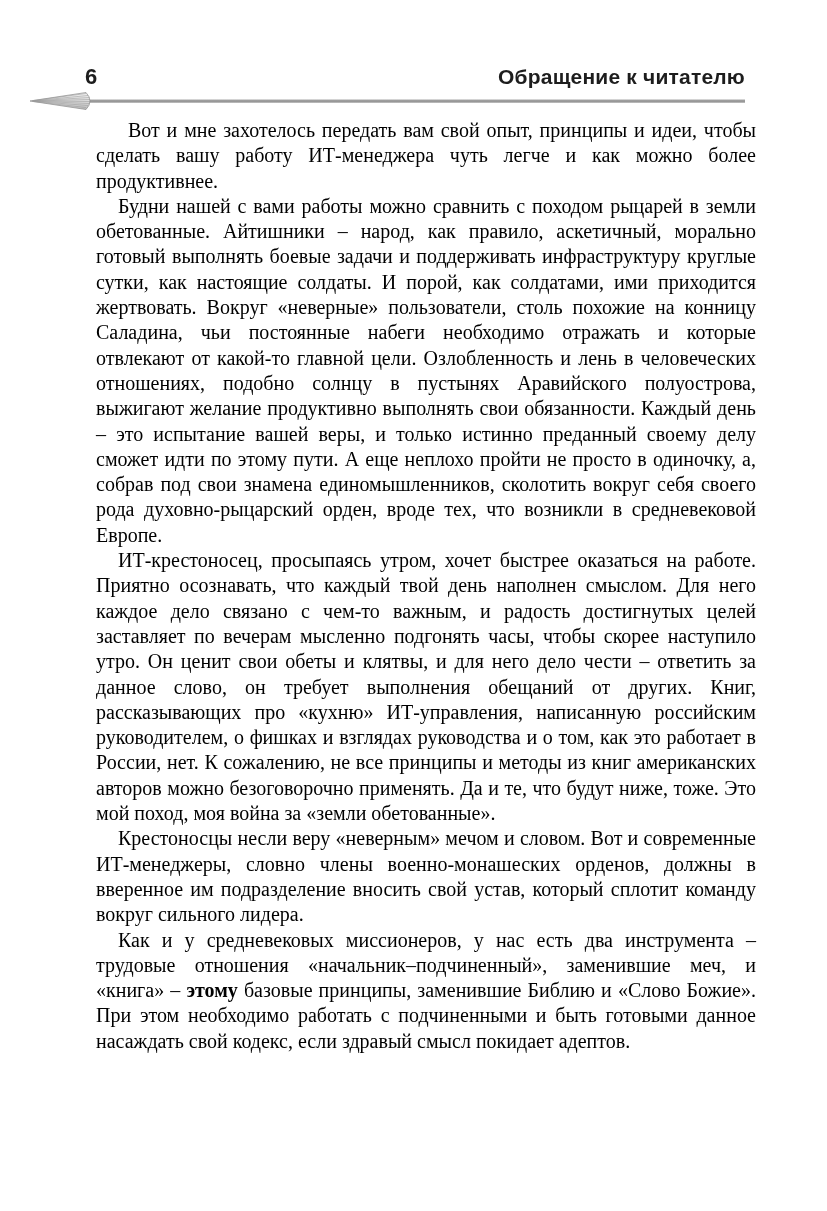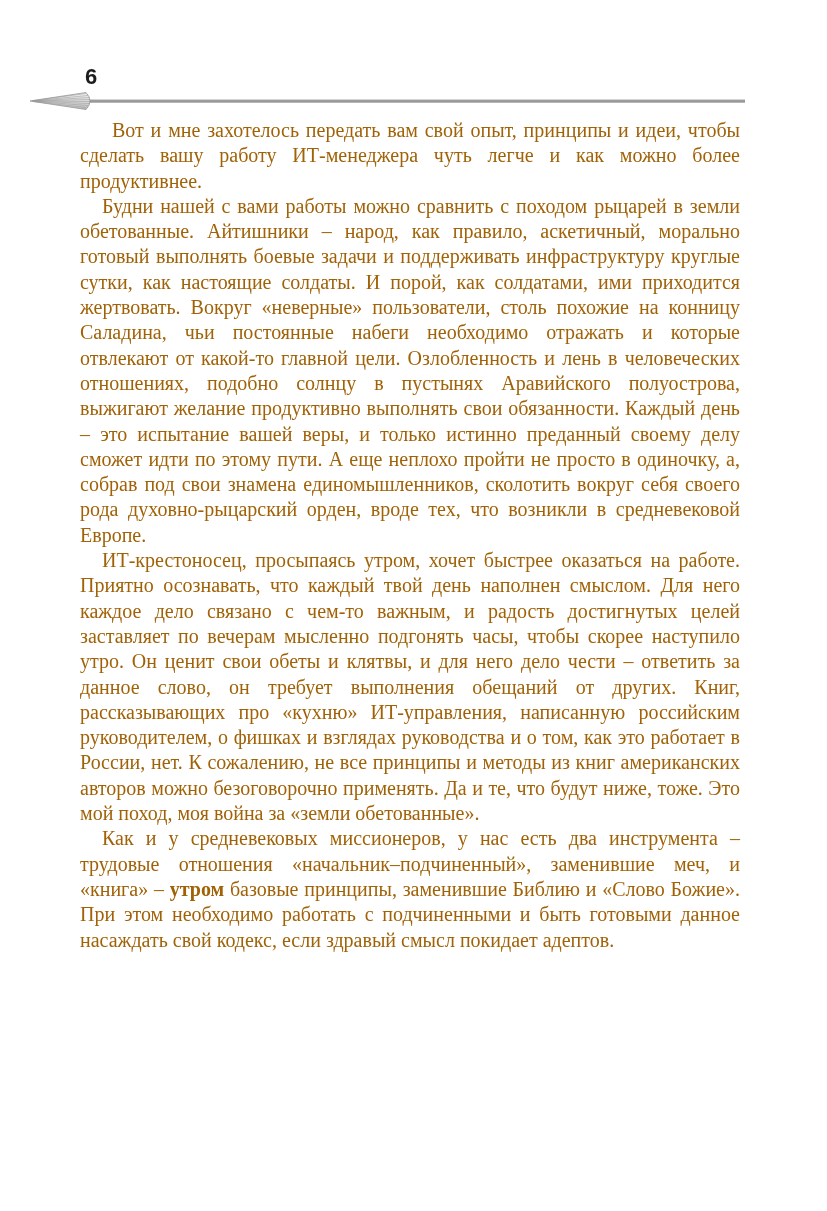--- a/index.html
+++ b/index.html
@@ -29,45 +29,46 @@
   .divider {
     position: absolute;
     left: 30px;
     top: 89px;
     width: 715px;
     height: 24px;
   }
   .body-text {
     position: absolute;
     top: 118px;
-    left: 80px;
+    left: 96px;
     width: 660px;
     font-size: 20px;
     line-height: 25.3px;
-    color: #a16207;
+    color: #000000;
     text-align: justify;
     hyphens: auto;
     -webkit-hyphens: auto;
   }
   .body-text p {
     text-indent: 22px;
     margin: 0;
   }
   .body-text p.first {
     text-indent: 32px;
   }
   .body-text strong { font-weight: bold; }
 </style>
 </head>
 <body>
 
 <div class="page">
 
   <header class="page-header">
     <span class="page-number">6</span>
+    <span class="header-title">Обращение к читателю</span>
   </header>
 
   <div class="divider">
     <svg width="715" height="24" viewBox="0 0 715 24" xmlns="http://www.w3.org/2000/svg">
       <defs>
         <linearGradient id="headGrad" x1="0" y1="0" x2="0" y2="1">
           <stop offset="0" stop-color="#f3f3f3"></stop>
           <stop offset="0.55" stop-color="#dcdcdc"></stop>
           <stop offset="1" stop-color="#b8b8b8"></stop>
         </linearGradient>
@@ -89,16 +90,17 @@
         <line x1="3" y1="12.3" x2="58" y2="16.5"></line>
         <line x1="2" y1="12.4" x2="56" y2="18.5"></line>
       </g>
     </svg>
   </div>
 
   <main class="body-text">
     <p class="first">Вот и мне захотелось передать вам свой опыт, принципы и идеи, чтобы сделать вашу работу ИТ-менеджера чуть легче и как можно более продуктивнее.</p>
     <p>Будни нашей с вами работы можно сравнить с походом рыцарей в земли обетованные. Айтишники – народ, как правило, аскетичный, морально готовый выполнять боевые задачи и поддерживать инфраструктуру круглые сутки, как настоящие солдаты. И порой, как солдатами, ими приходится жертвовать. Вокруг «неверные» пользователи, столь похожие на конницу Саладина, чьи постоянные набеги необходимо отражать и которые отвлекают от какой-то главной цели. Озлобленность и лень в человеческих отношениях, подобно солнцу в пустынях Аравийского полуострова, выжигают желание продуктивно выполнять свои обязанности. Каждый день – это испытание вашей веры, и только истинно преданный своему делу сможет идти по этому пути. А еще неплохо пройти не просто в одиночку, а, собрав под свои знамена единомышленников, сколотить вокруг себя своего рода духовно-рыцарский орден, вроде тех, что возникли в средневековой Европе.</p>
     <p>ИТ-крестоносец, просыпаясь утром, хочет быстрее оказаться на работе. Приятно осознавать, что каждый твой день наполнен смыслом. Для него каждое дело связано с чем-то важным, и радость достигнутых целей заставляет по вечерам мысленно подгонять часы, чтобы скорее наступило утро. Он ценит свои обеты и клятвы, и для него дело чести – ответить за данное слово, он требует выполнения обещаний от других. Книг, рассказывающих про «кухню» ИТ-управления, написанную российским руководителем, о фишках и взглядах руководства и о том, как это работает в России, нет. К сожалению, не все принципы и методы из книг американских авторов можно безоговорочно применять. Да и те, что будут ниже, тоже. Это мой поход, моя война за «земли обетованные».</p>
-    <p><span>Как и у средневековых миссионеров, у нас есть два инструмента – трудовые отношения «начальник–подчиненный», заменившие меч, и «книга» – </span><strong>утром</strong><span> базовые принципы, заменившие Библию и «Слово Божие». При этом необходимо работать с подчиненными и быть готовыми данное насаждать свой кодекс, если здравый смысл покидает адептов.</span></p>
+    <p>Крестоносцы несли веру «неверным» мечом и словом. Вот и современные ИТ-менеджеры, словно члены военно-монашеских орденов, должны в вверенное им подразделение вносить свой устав, который сплотит команду вокруг сильного лидера.</p>
+    <p><span>Как и у средневековых миссионеров, у нас есть два инструмента – трудовые отношения «начальник–подчиненный», заменившие меч, и «книга» – </span><strong>этому</strong><span> базовые принципы, заменившие Библию и «Слово Божие». При этом необходимо работать с подчиненными и быть готовыми данное насаждать свой кодекс, если здравый смысл покидает адептов.</span></p>
   </main>
 
 </div>
 
 </body></html>

